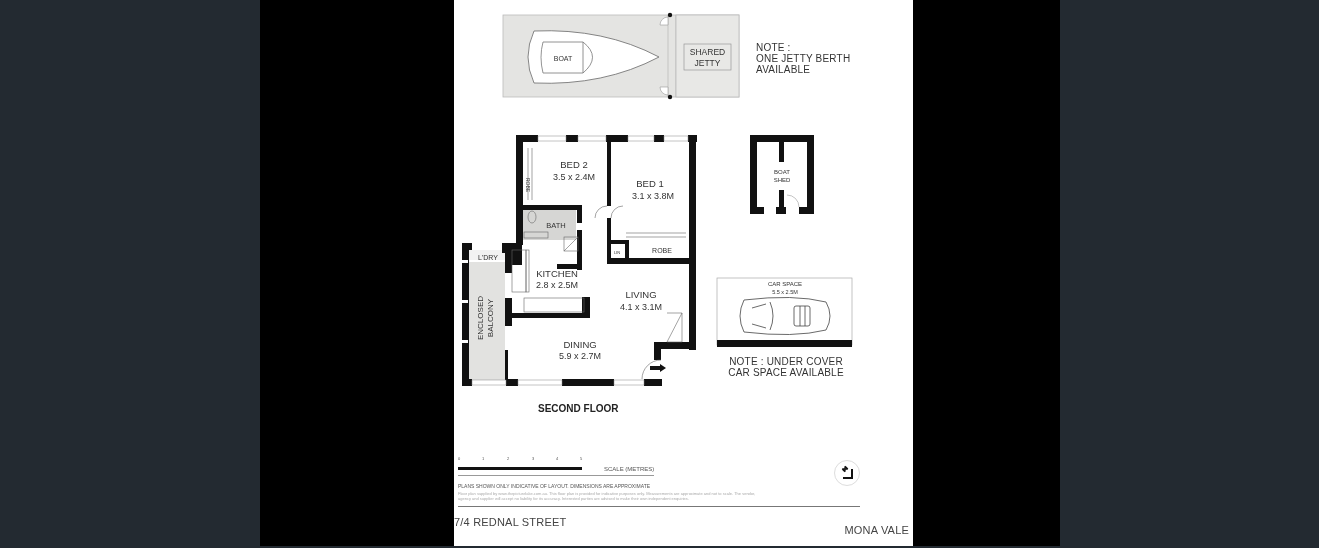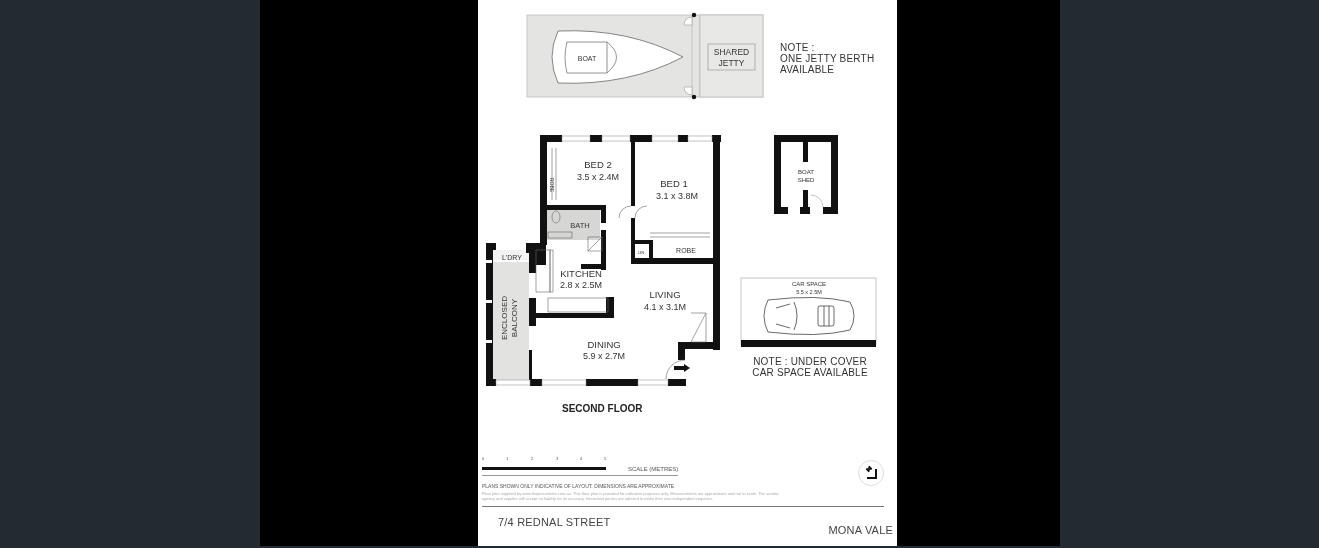--- a/index.html
+++ b/index.html
@@ -1,18 +1,18 @@
 <!DOCTYPE html>
 <html><head>
 <meta charset="utf-8">
 <style>
   html, body { margin:0; padding:0; }
   body { width:1319px; height:548px; background:#232a31; position:relative; overflow:hidden; font-family:"Liberation Sans", sans-serif; }
   #viewer { position:absolute; left:260px; top:0; width:800px; height:546px; background:#000; }
-  #page { position:absolute; left:454px; top:0; width:419px; height:546px; background:#fff; overflow:hidden;margin-left:24px; }
+  #page { position:absolute; left:454px; top:0; width:459px; height:546px; background:#fff; overflow:hidden; }
   #plan { position:absolute; left:0; top:0; }
   .lbl { font-family:"Liberation Sans", sans-serif; fill:#333; }
   .txt { position:absolute; color:#333; font-family:"Liberation Sans", sans-serif; white-space:nowrap; }
   .note { font-size:10px; line-height:11px; letter-spacing:0.2px; }
   .floor-title { font-size:10px; font-weight:bold; color:#222; }
   .footer { font-size:11px; color:#444; letter-spacing:0.2px; }
   .fine { font-size:4px; color:#aaa; line-height:5px; }
   .disclaim-head { font-size:5px; color:#555; }
   .scale-lbl { font-size:6px; color:#555; }
   .tick { font-size:4px; color:#555; position:absolute; }
@@ -207,15 +207,15 @@
       <path d="M8 6 L12 10 M8 10 L12 6 M8 6 L8 10 M12 6 L12 10" stroke="#111" stroke-width="1.3" fill="none" transform="rotate(-45 10 8)"></path>
       <path d="M17 8 L17 17 L8 17" stroke="#111" stroke-width="2" fill="none"></path>
     </svg>
   </div>
 
   <div class="txt disclaim-head" style="left:4px; top:483px;">PLANS SHOWN ONLY INDICATIVE OF LAYOUT. DIMENSIONS ARE APPROXIMATE</div>
   <div class="txt fine" style="left:4px; top:491px;">Floor plan supplied by www.thepicturelake.com.au. This floor plan is provided for indicative purposes only. Measurements are approximate and not to scale. The vendor,</div>
   <div class="txt fine" style="left:4px; top:496px;">agency and supplier will accept no liability for its accuracy. Interested parties are advised to make their own independent enquiries.</div>
   <div style="position:absolute; left:4px; top:506px; width:402px; height:1px; background:#777;"></div>
 
-  <div class="txt footer" style="left:20px; top:516px;text-align:right;">7/4 REDNAL STREET</div>
+  <div class="txt footer" style="left:0; top:516px;text-align:right;">7/4 REDNAL STREET</div>
   <div class="txt footer" style="right:4px; top:524px;">MONA VALE</div>
 </div>
 
 </body></html>

